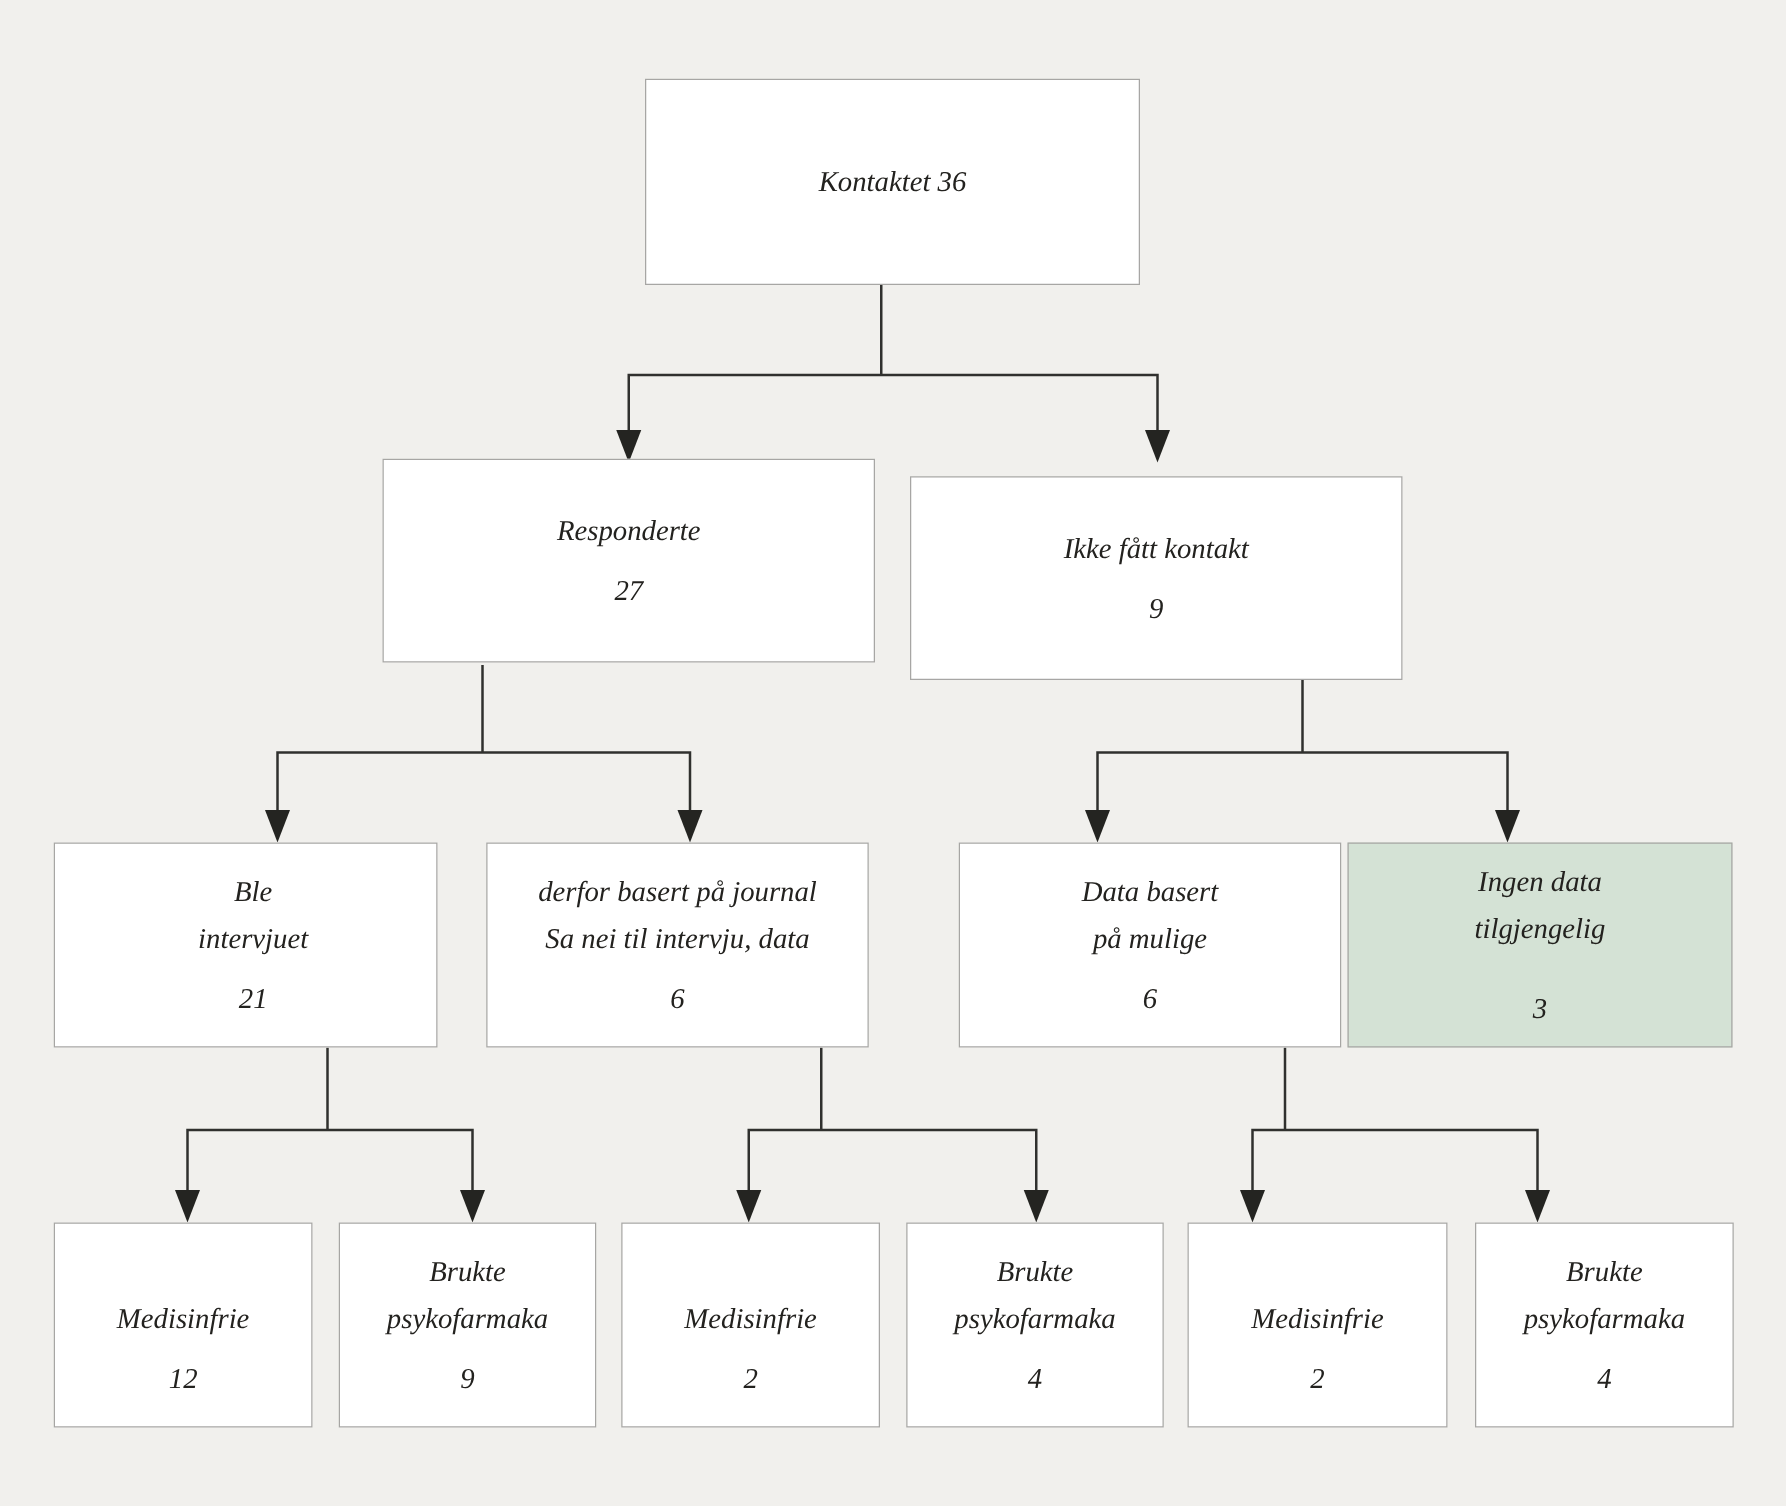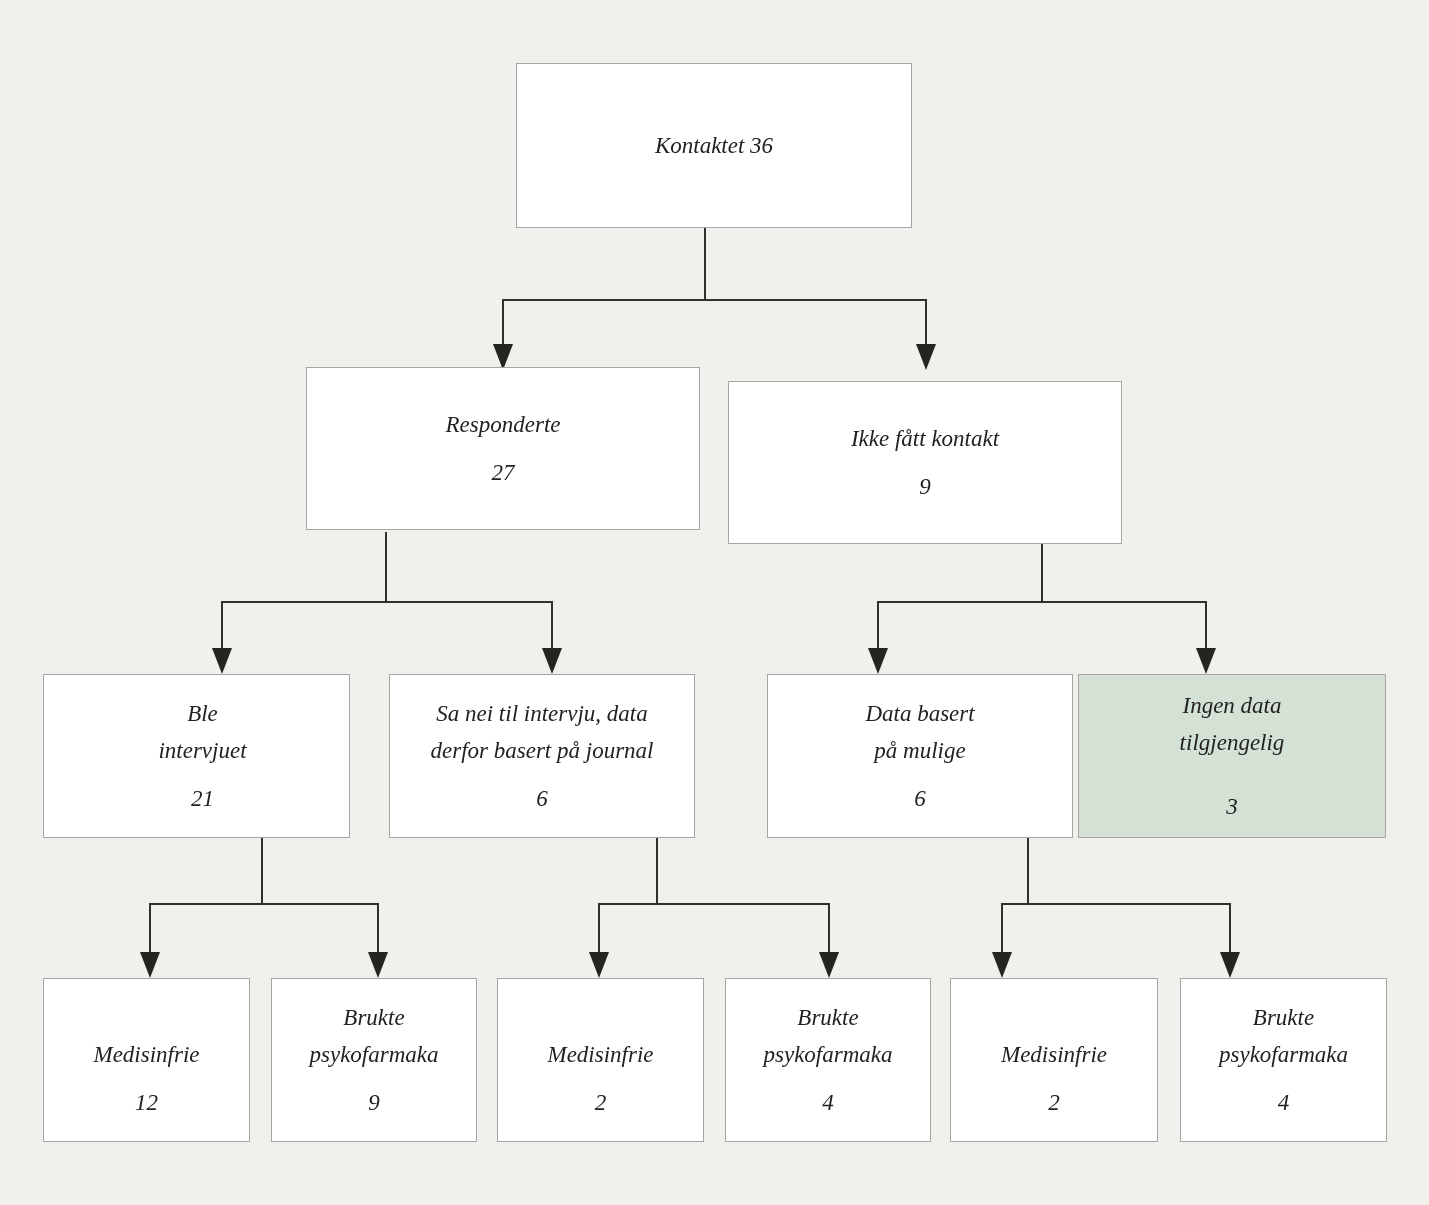--- a/index.html
+++ b/index.html
@@ -128,22 +128,22 @@
   <div class="box n-ble-intervjuet">
     <div class="label deep">
       <div>Ble</div>
       <div>intervjuet</div>
     </div>
     <div class="num">21</div>
   </div>
 
   <div class="box n-sa-nei">
     <div class="label deep">
+      <div>derfor basert på journal</div>
       <div>Sa nei til intervju, data</div>
-      <div>derfor basert på journal</div>
     </div>
     <div class="num">6</div>
   </div>
 
   <div class="box n-data-journal">
     <div class="label deep">
       <div>Data basert</div>
       <div>på mulige</div>
     </div>
     <div class="num">6</div>

